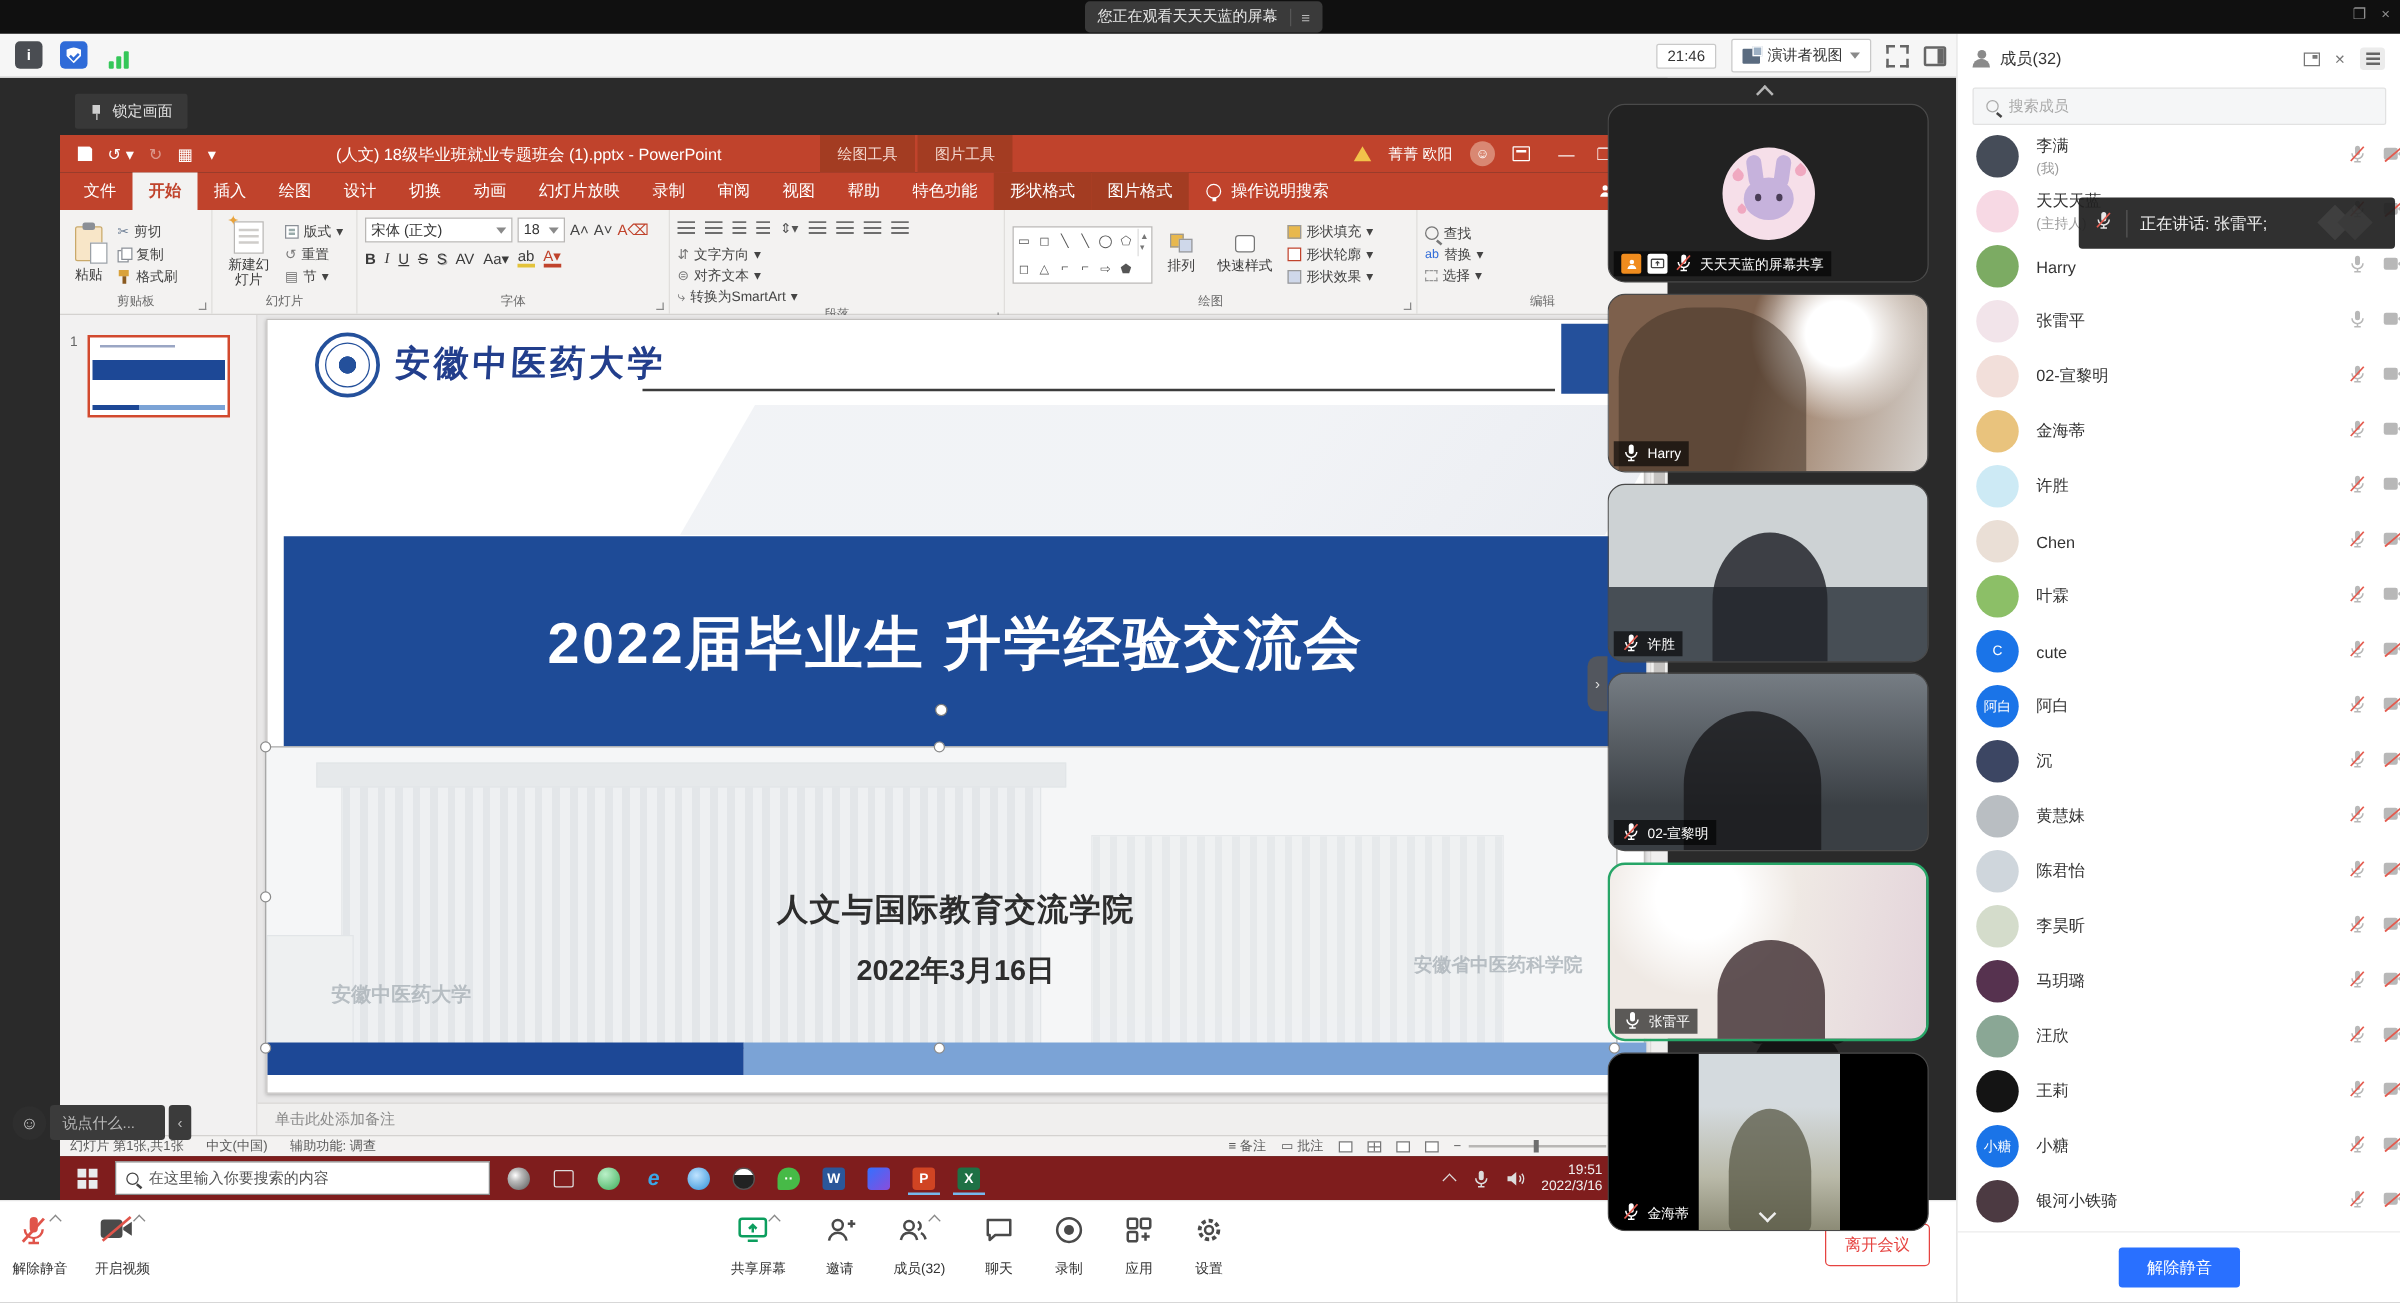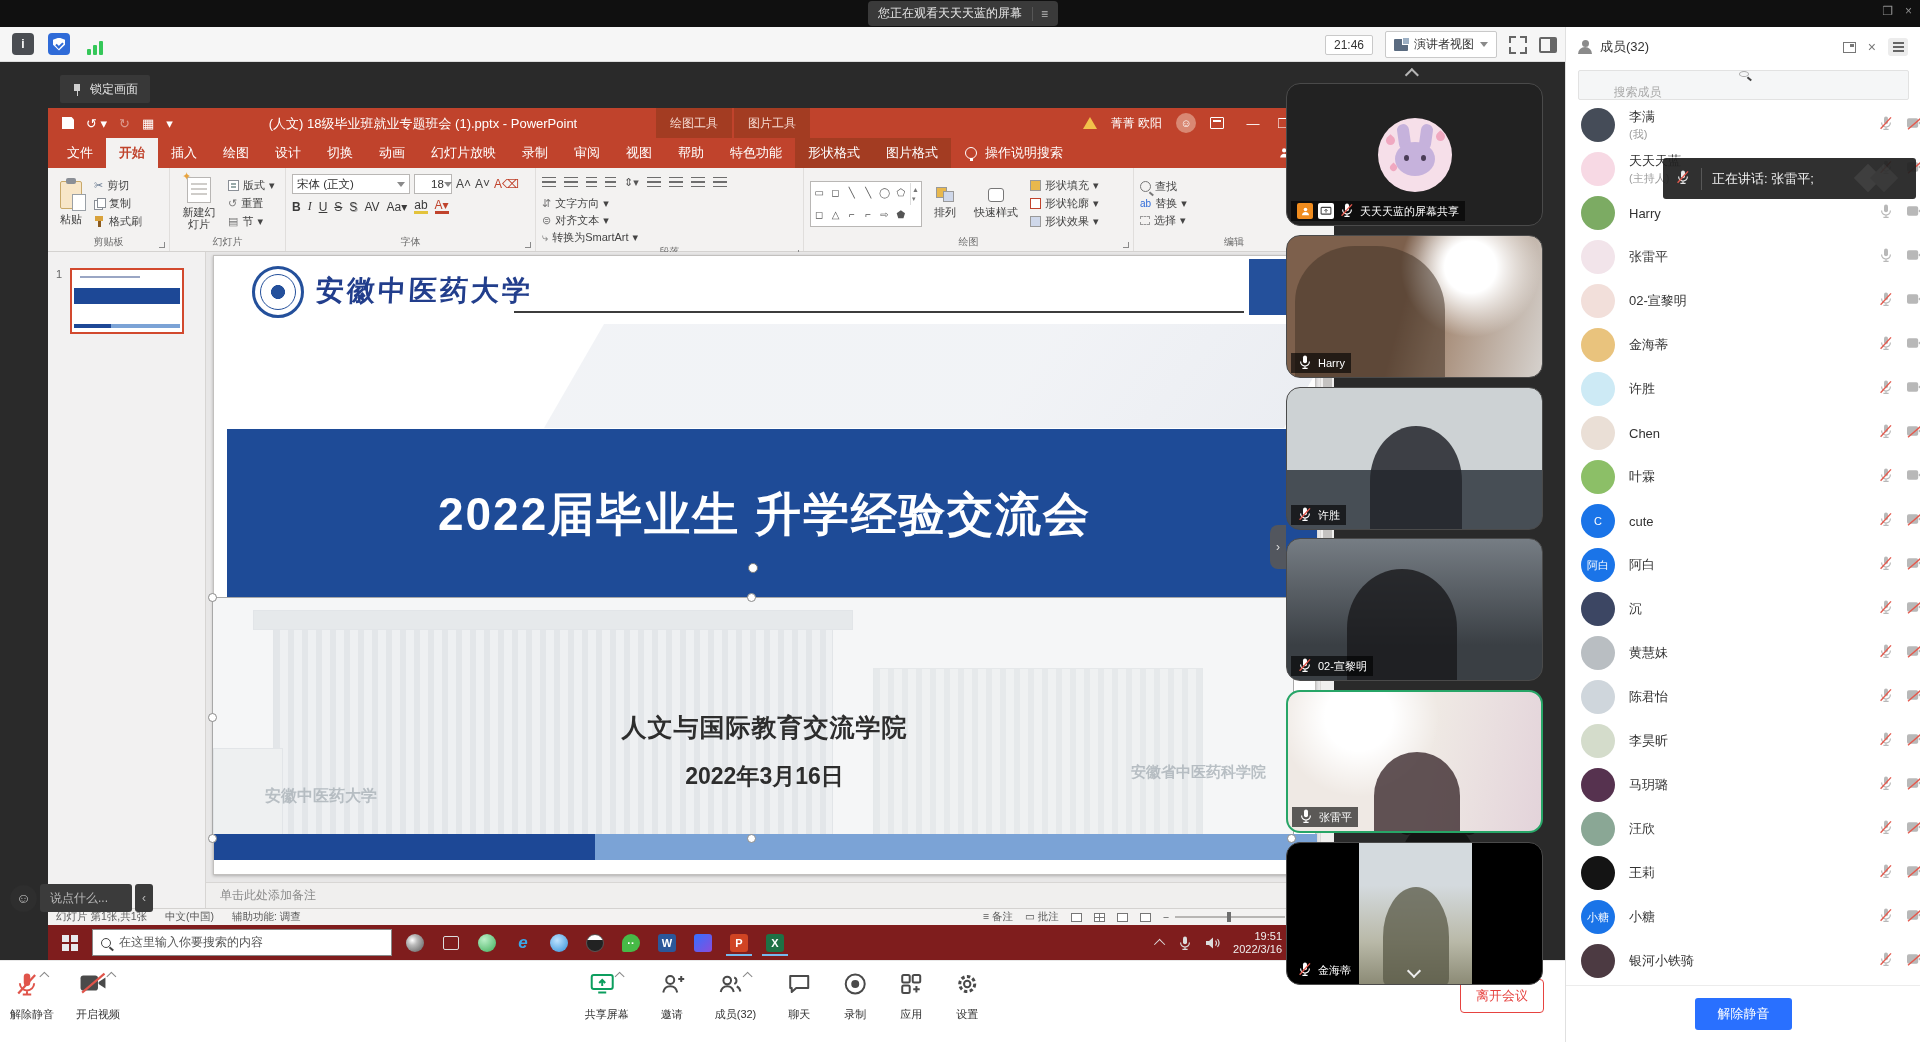--- a/index.html
+++ b/index.html
@@ -93,21 +93,21 @@
   .small-item { font-size:11px; color:#444; display:flex; align-items:center; gap:4px; white-space:nowrap; }
   .mini-sq { width:11px; height:11px; display:inline-block; position:relative; }
   .mini-copy::before { content:""; position:absolute; left:0; top:2px; width:7px; height:8px; border:1px solid #8a8f96; background:#fff; }
   .mini-copy::after { content:""; position:absolute; left:3px; top:0; width:7px; height:8px; border:1px solid #8a8f96; background:#fff; }
   .mini-brush::before { content:""; position:absolute; left:1px; top:0; width:8px; height:5px; background:#d9a23b; }
   .mini-brush::after { content:""; position:absolute; left:4px; top:5px; width:2.5px; height:6px; background:#8a5a1f; }
   .mini-layout { border:1px solid #8a8f96; background:#fff; }
   .mini-layout::after { content:""; position:absolute; left:2px; top:2px; width:5px; height:2px; background:#9aa; box-shadow:0 3px 0 #9aa; }
   .fontrow { display:flex; align-items:center; gap:4px; }
   .fontbox { width:118px; height:20px; border:1px solid #b9b7b5; background:#fff; font-size:11.5px; color:#333; display:flex; align-items:center; justify-content:space-between; padding:0 4px; }
-  .sizebox { width:38px; height:20px; border:1px solid #b9b7b5; background:#fff; font-size:11.5px; color:#333; display:flex; align-items:center; justify-content:space-between; padding:0 16px; }
+  .sizebox { width:38px; height:20px; border:1px solid #b9b7b5; background:#fff; font-size:11.5px; color:#333; display:flex; align-items:center; justify-content:space-between; padding:0 4px; }
   .fmt-letters { display:flex; align-items:center; gap:7px; font-size:12px; color:#3b3b3b; margin-top:5px; }
   .fmt-letters .rd { color:#c0432c; border-bottom:3px solid #c0432c; line-height:11px; }
   .fmt-letters .yl { border-bottom:3px solid #e3c33b; line-height:11px; }
   .para-ics { display:flex; align-items:center; gap:8px; }
   .bars { width:14px; height:11px; background:repeating-linear-gradient(#6e6e6e 0 1.5px, transparent 1.5px 4.5px); }
   .bars.short { background:repeating-linear-gradient(#6e6e6e 0 1.5px, transparent 1.5px 4.5px); width:11px; }
   .shape-gal { width:112px; height:46px; background:#fff; border:1px solid #b9b7b5; display:grid; grid-template-columns:repeat(6,1fr); align-items:center; justify-items:center; color:#555; font-size:10px; position:relative; padding-right:12px; }
   .shape-gal::after { content:"▲\A▾"; white-space:pre; position:absolute; right:1px; top:1px; font-size:7px; color:#777; line-height:9px; border-left:1px solid #ddd; padding:2px 1px; }
   .stack3 { display:flex; flex-direction:column; justify-content:center; gap:3px; }
   .fillsq { width:11px; height:11px; border:1px solid #999; }
@@ -241,21 +241,21 @@
   .p-title { font-size:13px; color:#333; margin-left:8px; }
   .p-person { width:14px; height:14px; position:relative; }
   .p-person::before { content:""; position:absolute; left:4px; top:0; width:7px; height:7px; border-radius:50%; background:#8a8a8a; }
   .p-person::after { content:""; position:absolute; left:0; top:7px; width:14px; height:7px; border-radius:7px 7px 0 0; background:#8a8a8a; }
   .p-head-ics { margin-left:auto; display:flex; align-items:center; gap:12px; }
   .popout-ic { width:13px; height:11px; border:1.5px solid #777; position:relative; }
   .popout-ic::after { content:""; position:absolute; right:1px; top:1px; width:4px; height:3px; background:#777; }
   .x-ic { color:#777; font-size:14px; line-height:1; }
   .ham-ic { width:20px; height:18px; background:#ececec; border-radius:3px; display:flex; flex-direction:column; justify-content:center; gap:2.5px; align-items:center; }
   .ham-ic i { width:11px; height:1.5px; background:#666; }
-  .p-search { position:absolute; left:12px; top:43px; width:331px; height:30px; background:#f5f6f7; border:1px solid #e2e2e2; border-radius:2px; display:flex; align-items:center; gap:8px; padding:0 10px;flex-direction:column; }
+  .p-search { position:absolute; left:12px; top:43px; width:331px; height:30px; background:#f5f6f7; border:1px solid #e2e2e2; border-radius:2px; display:flex; align-items:center; gap:8px; padding:0 10px; }
   .p-search input { border:none; outline:none; background:transparent; font-size:12px; color:#333; width:260px; font-family:inherit; }
   .p-search input::placeholder { color:#aaa; }
   .mlist { position:absolute; left:0; top:76px; width:374px; height:880px; }
   .mrow { height:44px; display:flex; align-items:center; padding:0 16px 0 15px; }
   .m-avatar { width:34px; height:34px; border-radius:50%; flex:none; display:flex; align-items:center; justify-content:center; color:#fff; font-size:11px; overflow:hidden; }
   .m-nameblock { margin-left:14px; overflow:hidden; }
   .m-name { font-size:13px; color:#333; white-space:nowrap; }
   .m-tag { font-size:11px; color:#9b9b9b; margin-top:1px; }
   .m-ics { margin-left:auto; display:flex; gap:12px; align-items:center; }
   .p-divider { position:absolute; left:0; top:958px; width:355px; height:1px; background:#ececec; }

